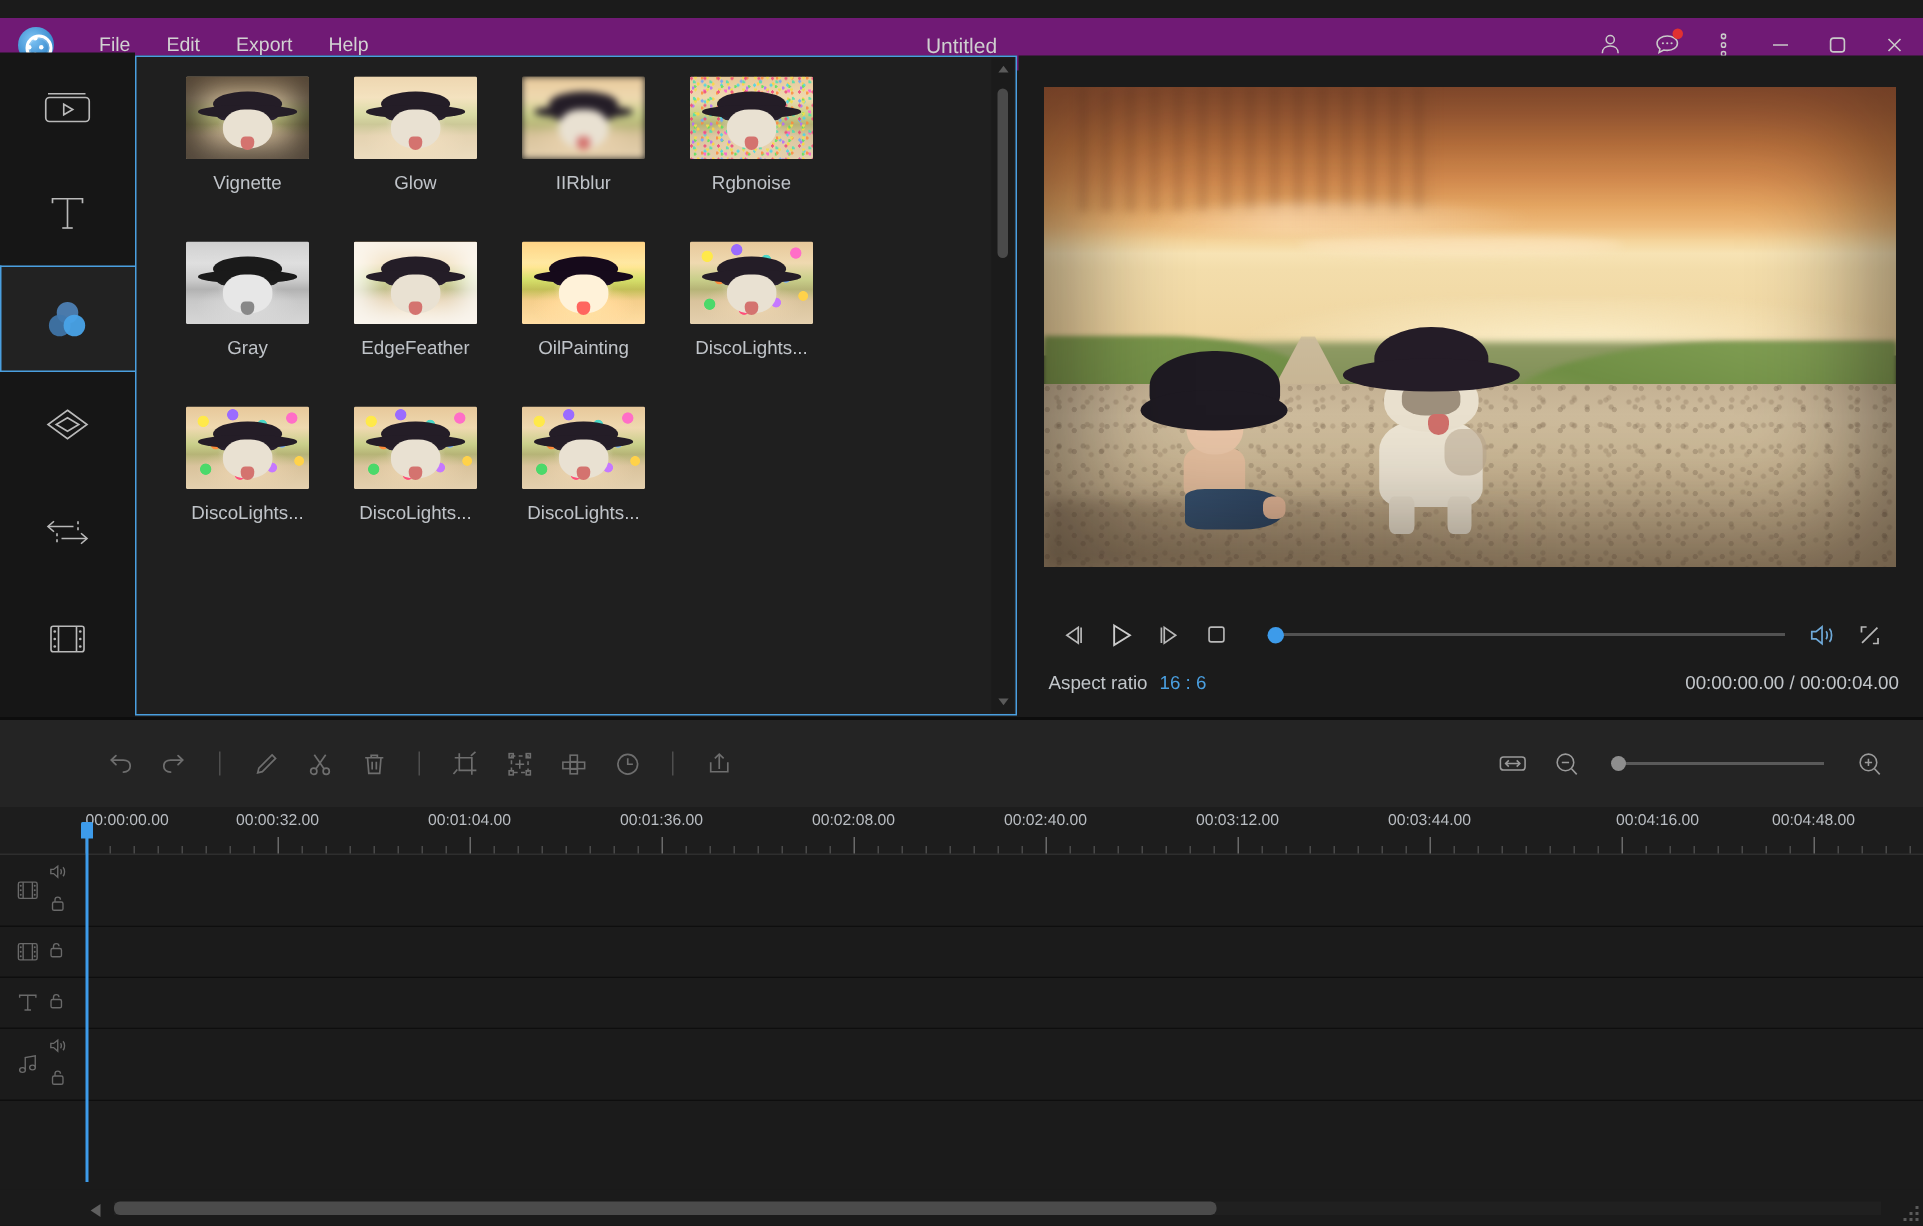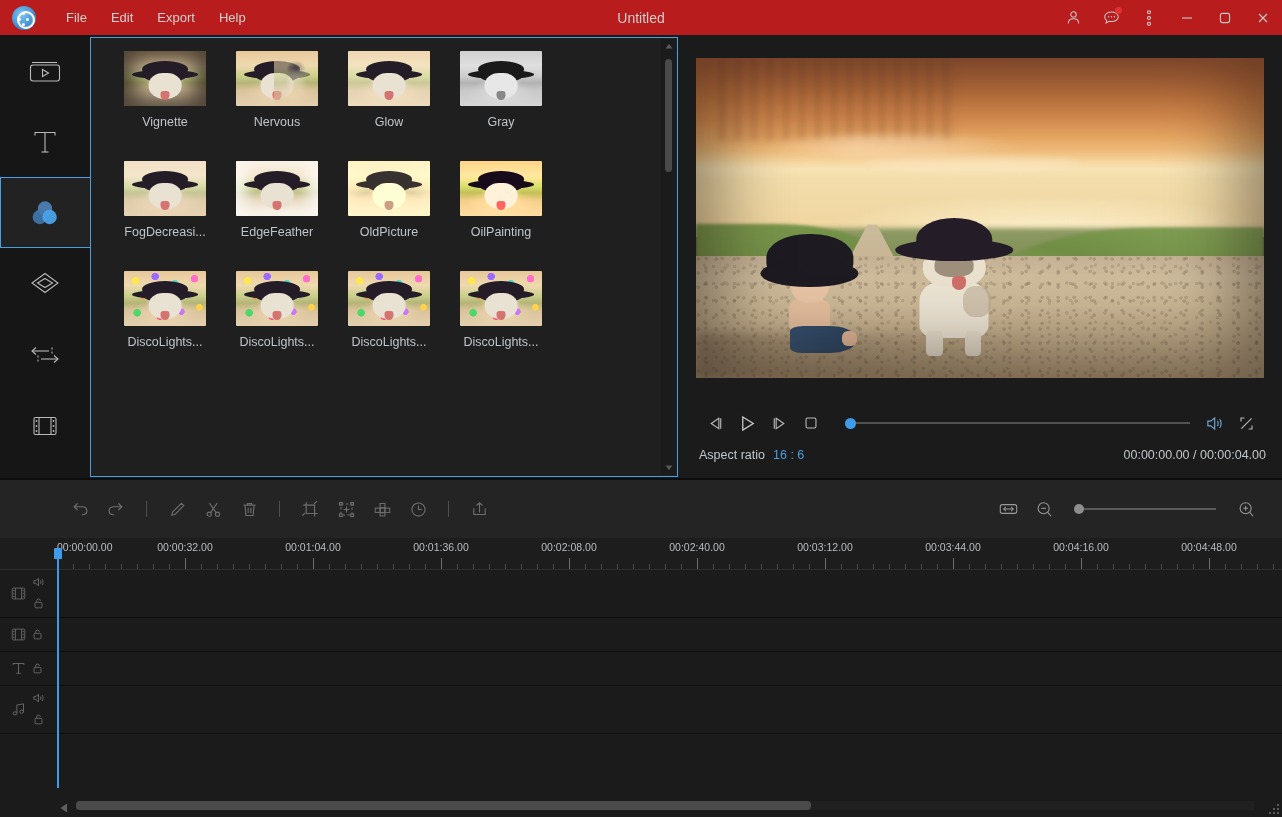--- a/index.html
+++ b/index.html
@@ -7,22 +7,22 @@
     width: 1282px; height: 817px;
     background: #1b1b1b;
     font-family: "Liberation Sans", sans-serif;
     overflow: hidden;
     -webkit-font-smoothing: antialiased;
   }
   .app { position: relative; width: 1282px; height: 817px; background: #1b1b1b; }
 
   
   .titlebar {
-    position: absolute; top: 0; left: 0; width: 1282px; height: 35px;
-    background: #b91c1c; display: flex; align-items: center;
+    position: absolute; top: 12px; left: 0; width: 1282px; height: 35px;
+    background: #701a75; display: flex; align-items: center;
   }
   .logo {
     width: 24px; height: 24px; margin-left: 12px; border-radius: 50%;
     background: radial-gradient(circle at 40% 35%, #7fc4f5 0%, #3e8fd0 60%, #2d6fb0 100%);
     position: relative; flex: 0 0 auto;
   }
   .logo::after {
     content: ""; position: absolute; left: 5px; top: 5px; width: 14px; height: 14px;
     border-radius: 50%; border: 2px solid #fff;
     box-shadow: inset 0 0 0 1px rgba(255,255,255,0.2);
@@ -525,77 +525,67 @@
             <div class="thumb-img v-vignette">
               <span class="hat"></span>
               <span class="face"></span>
               <span class="tongue"></span>
             </div>
           </div>
           <div class="f-label">Vignette</div>
         </div>
         <div class="filter-cell">
           <div class="thumb">
-            <div class="thumb-img v-nervous">
-              <span class="hat"></span>
-              <span class="face"></span>
-              <span class="tongue"></span>
-            </div>
-          </div>
-          <div class="f-label">Nervous</div>
-        </div>
-        <div class="filter-cell">
-          <div class="thumb">
             <div class="thumb-img v-glow">
               <span class="hat"></span>
               <span class="face"></span>
               <span class="tongue"></span>
             </div>
           </div>
           <div class="f-label">Glow</div>
+        </div>
+        <div class="filter-cell">
+          <div class="thumb">
+            <div class="thumb-img v-blur">
+              <span class="hat"></span>
+              <span class="face"></span>
+              <span class="tongue"></span>
+            </div>
+          </div>
+          <div class="f-label">IIRblur</div>
+        </div>
+        <div class="filter-cell">
+          <div class="thumb">
+            <div class="thumb-img v-noise">
+              <span class="hat"></span>
+              <span class="face"></span>
+              <span class="tongue"></span>
+            </div>
+          </div>
+          <div class="f-label">Rgbnoise</div>
         </div>
         <div class="filter-cell">
           <div class="thumb">
             <div class="thumb-img v-gray">
               <span class="hat"></span>
               <span class="face"></span>
               <span class="tongue"></span>
             </div>
           </div>
           <div class="f-label">Gray</div>
         </div>
         <div class="filter-cell">
           <div class="thumb">
-            <div class="thumb-img v-fog">
-              <span class="hat"></span>
-              <span class="face"></span>
-              <span class="tongue"></span>
-            </div>
-          </div>
-          <div class="f-label">FogDecreasi...</div>
-        </div>
-        <div class="filter-cell">
-          <div class="thumb">
             <div class="thumb-img v-edge">
               <span class="hat"></span>
               <span class="face"></span>
               <span class="tongue"></span>
             </div>
           </div>
           <div class="f-label">EdgeFeather</div>
-        </div>
-        <div class="filter-cell">
-          <div class="thumb">
-            <div class="thumb-img v-old">
-              <span class="hat"></span>
-              <span class="face"></span>
-              <span class="tongue"></span>
-            </div>
-          </div>
-          <div class="f-label">OldPicture</div>
         </div>
         <div class="filter-cell">
           <div class="thumb">
             <div class="thumb-img v-oil">
               <span class="hat"></span>
               <span class="face"></span>
               <span class="tongue"></span>
             </div>
           </div>
           <div class="f-label">OilPainting</div>
@@ -924,21 +914,21 @@
         <div class="r-minor" style="left: 880px;"></div>
         <div class="r-label" style="left: 896px;">00:03:44.00</div>
         <div class="r-major" style="left: 896px;"></div>
         <div class="r-minor" style="left: 912px;"></div>
         <div class="r-minor" style="left: 928px;"></div>
         <div class="r-minor" style="left: 944px;"></div>
         <div class="r-minor" style="left: 960px;"></div>
         <div class="r-minor" style="left: 976px;"></div>
         <div class="r-minor" style="left: 992px;"></div>
         <div class="r-minor" style="left: 1008px;"></div>
-        <div class="r-label" style="left: 1024px;">00:04:16.00</div>
+        <div class="r-label" style="left: 1048px;">00:04:16.00</div>
         <div class="r-major" style="left: 1024px;"></div>
         <div class="r-minor" style="left: 1040px;"></div>
         <div class="r-minor" style="left: 1056px;"></div>
         <div class="r-minor" style="left: 1072px;"></div>
         <div class="r-minor" style="left: 1088px;"></div>
         <div class="r-minor" style="left: 1104px;"></div>
         <div class="r-minor" style="left: 1120px;"></div>
         <div class="r-minor" style="left: 1136px;"></div>
         <div class="r-label" style="left: 1152px;">00:04:48.00</div>
         <div class="r-major" style="left: 1152px;"></div>

